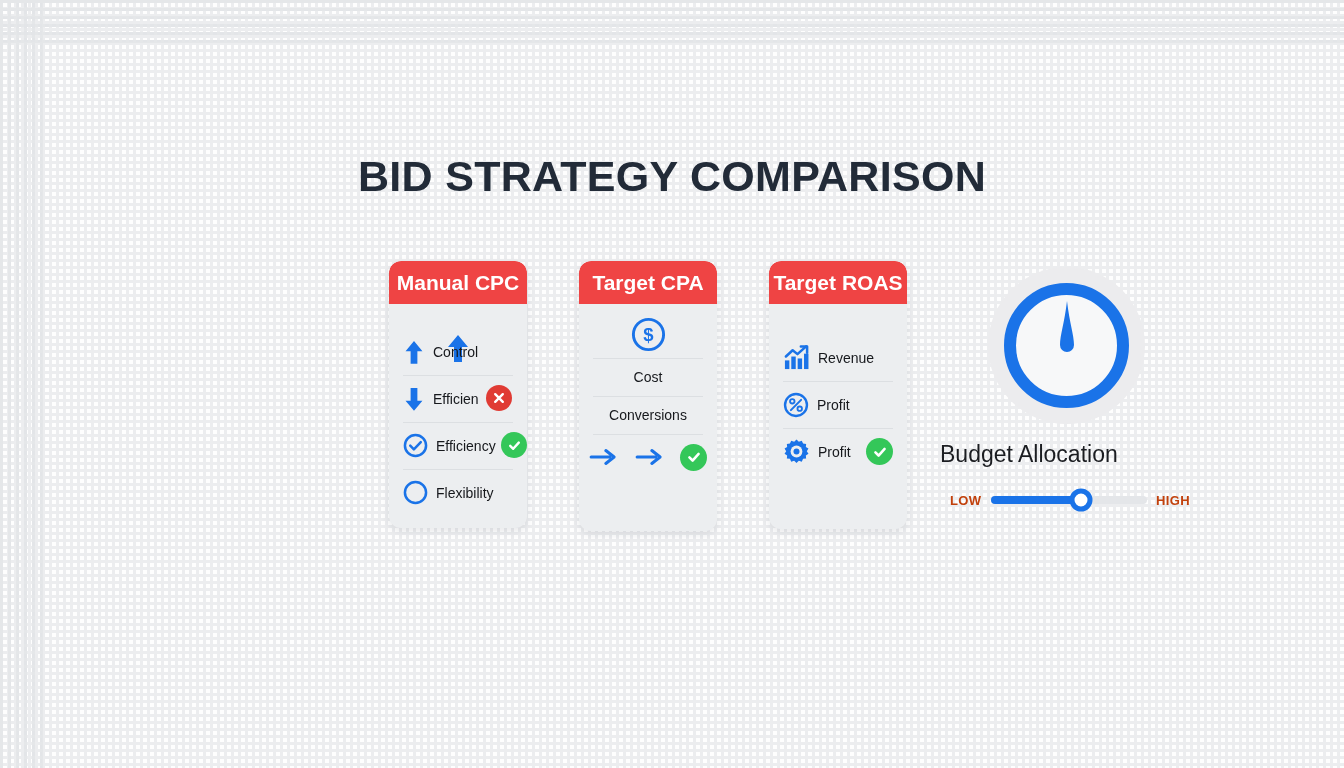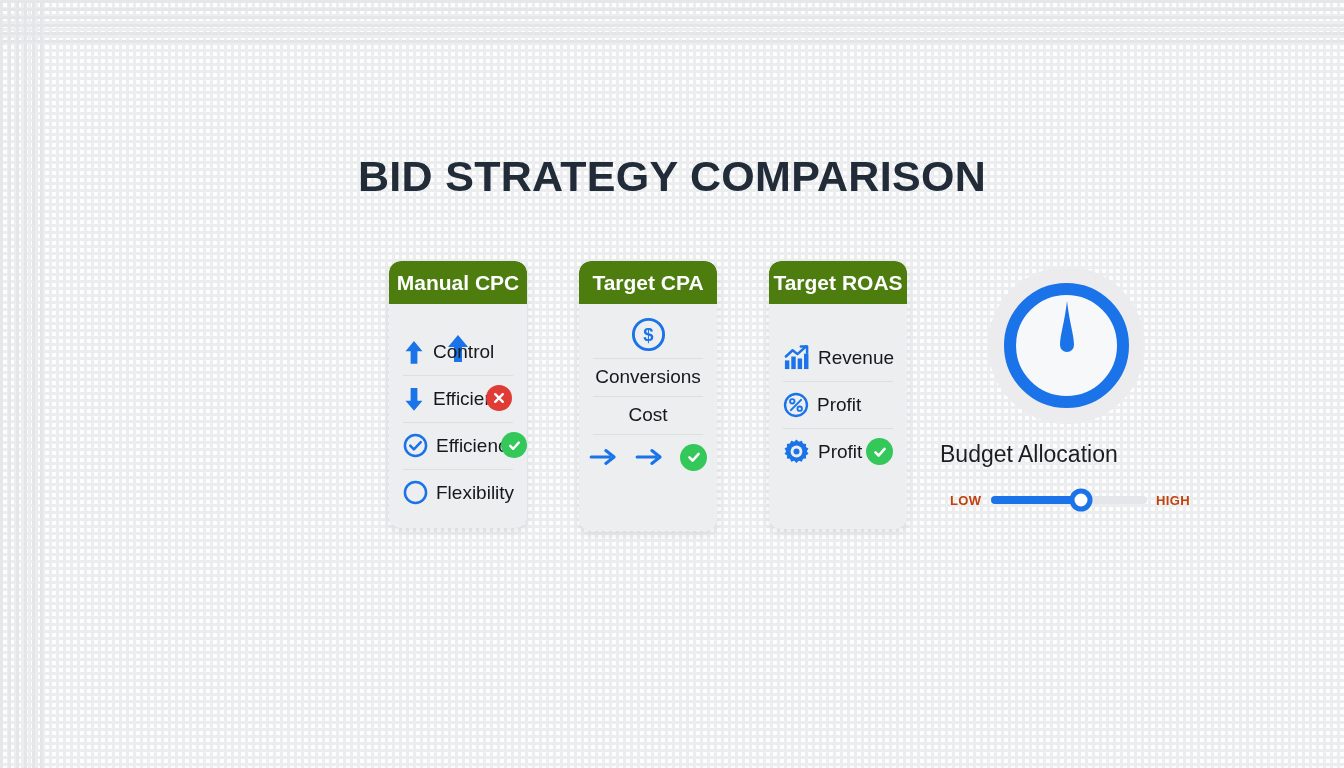--- a/index.html
+++ b/index.html
@@ -60,21 +60,21 @@
 
   
   .card {
     position: absolute;
     background: #eceef0;
     border-radius: 12px;
     box-shadow: 0 3px 9px rgba(20,30,50,0.10);
     overflow: hidden;
   }
   .card-header {
-    background: #4d7c0f;
+    background: #ef4444;
     color: #ffffff;
     font-size: 21px;
     font-weight: bold;
     text-align: center;
     line-height: 43px;
     height: 43px;
     border-radius: 12px 12px 0 0;
   }
   .card-body {
     position: relative;
@@ -91,21 +91,21 @@
   .row + .row::before {
     content: "";
     position: absolute;
     left: 14px;
     right: 14px;
     top: 0;
     height: 1px;
     background: #dcdfe2;
   }
   .row-label {
-    font-size: 19px;
+    font-size: 14px;
     color: #16181c;
     white-space: nowrap;
   }
   .row-centered {
     justify-content: center;
   }
   .ico {
     flex: 0 0 auto;
     display: inline-flex;
     align-items: center;
@@ -298,25 +298,25 @@
     <div class="row row-centered" style="height:48px; margin-top:6px;">
       <span class="ico" style="margin-right:0;">
         <svg width="37" height="37" viewBox="0 0 38 38" aria-hidden="true">
           <circle cx="19" cy="19" r="15.5" fill="none" stroke="#1a73e8" stroke-width="3"></circle>
           <text x="19" y="26" text-anchor="middle" font-family="Liberation Sans, sans-serif" font-size="19" font-weight="bold" fill="#1a73e8">$</text>
         </svg>
       </span>
     </div>
 
     <div class="row row-centered" style="height:38px;">
+      <span class="row-label">Cost</span>
+    </div>
+
+    <div class="row row-centered" style="height:38px;">
       <span class="row-label">Conversions</span>
-    </div>
-
-    <div class="row row-centered" style="height:38px;">
-      <span class="row-label">Cost</span>
     </div>
 
     <div class="row row-centered" style="height:46px; padding:0 10px; justify-content:space-between;">
       <span class="ico" style="margin-right:0;">
         <svg width="30" height="22" viewBox="0 0 32 24" aria-hidden="true">
           <path d="M2 12 H22 M18 5 L27 12 L18 19" fill="none" stroke="#1a73e8" stroke-width="3.4" stroke-linecap="round" stroke-linejoin="round"></path>
         </svg>
       </span>
       <span class="ico" style="margin-right:0;">
         <svg width="30" height="22" viewBox="0 0 32 24" aria-hidden="true">

